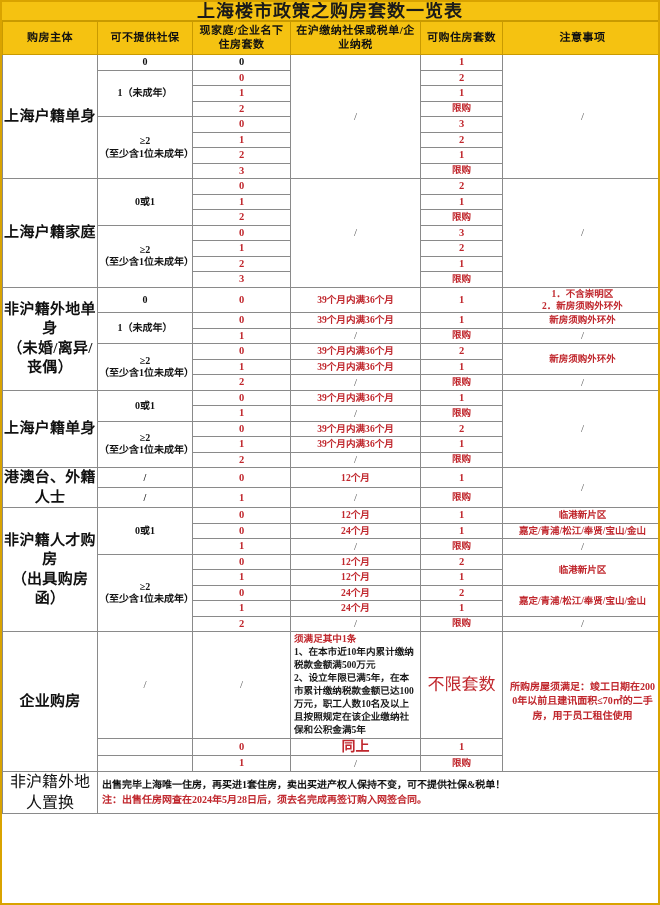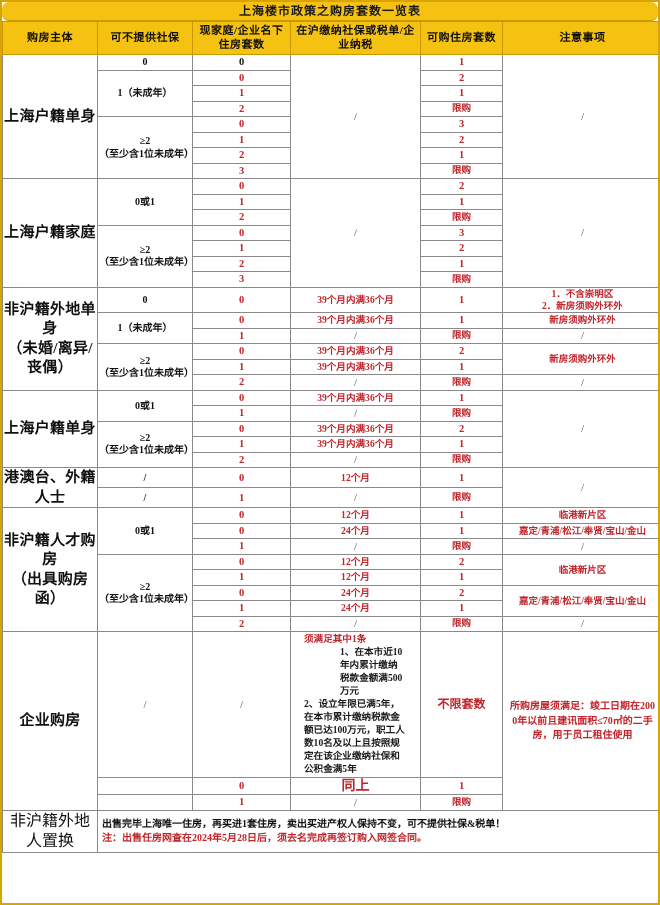--- a/index.html
+++ b/index.html
@@ -14,28 +14,27 @@
     border:2px solid #d9a300;
     background:#fff;
     display:flex;flex-direction:column;
     overflow:hidden;
   }
   
   .title-bar{
     background:#f5c211;
     color:#1a1a1a;
     font-weight:bold;
-    font-size:12px;
+    font-size:18px;
     text-align:center;
     letter-spacing:1px;
     height:18px;
     line-height:18px;
     border-bottom:1px solid #c99a00;
     flex:0 0 auto;
-    border-radius:7px;
   }
   
   table{
     border-collapse:collapse;
     width:100%;
     table-layout:fixed;
   }
   td,th{
     border:1px solid #8a8a8a;
     padding:0 1px;
@@ -82,28 +81,28 @@
   .numblack{color:#111;font-weight:bold;font-size:10.5px;}
   .slash{color:#555;font-weight:normal;font-size:11px;}
   .note{color:#c0272d;font-weight:bold;font-size:9.5px;line-height:1.3;}
   .cond{color:#c0272d;font-weight:bold;font-size:9.6px;line-height:1.28;}
   .biz-text{
     text-align:left;
     color:#1a1a1a;
     font-weight:bold;
     font-size:9.6px;
     line-height:1.35;
-    padding:1px 13px;
+    padding:1px 3px;
   }
   .biz-text .hdr{color:#c0272d;display:block;}
   .biz-note{
     color:#c0272d;font-weight:bold;font-size:10px;line-height:1.45;
     padding:2px 6px;
   }
-  .unlimited{color:#c0272d;font-weight:bold;font-size:12px;}
+  .unlimited{color:#c0272d;font-weight:normal;font-size:17px;}
   .samecell{color:#c0272d;font-weight:bold;font-size:14px;}
   
   .bottom-label{
     font-weight:normal;font-size:16px;color:#111;line-height:1.3;
   }
   .bottom-text{
     text-align:left;padding:1px 4px;line-height:1.45;
   }
   .bottom-line1{color:#111;font-weight:bold;font-size:10px;display:block;}
   .bottom-line2{color:#c0272d;font-weight:bold;font-size:10px;display:block;}
@@ -337,21 +336,21 @@
           <td class="slash">/</td>
           <td class="red">限购</td>
           <td class="slash">/</td>
         </tr>
         <tr>
           <td rowspan="3" class="subject">企业购房</td>
           <td class="slash">/</td>
           <td class="slash">/</td>
           <td class="biz-text">
             <span class="hdr">须满足其中1条</span>
-            <span style="display: block; margin-left: 36px;">1、在本市近10年内累计缴纳税款金额满500万元</span>
+            <span style="display: block;">1、在本市近10年内累计缴纳税款金额满500万元</span>
             <span style="display: block;">2、设立年限已满5年，在本市累计缴纳税款金额已达100万元，职工人数10名及以上且按照规定在该企业缴纳社保和公积金满5年</span>
           </td>
           <td class="unlimited">不限套数</td>
           <td rowspan="3" class="biz-note">所购房屋须满足：竣工日期在2000年以前且建讯面积≤70㎡的二手房，用于员工租住使用</td>
         </tr>
         <tr class="r">
           <td></td>
           <td class="num">0</td>
           <td class="samecell">同上</td>
           <td class="num">1</td>

